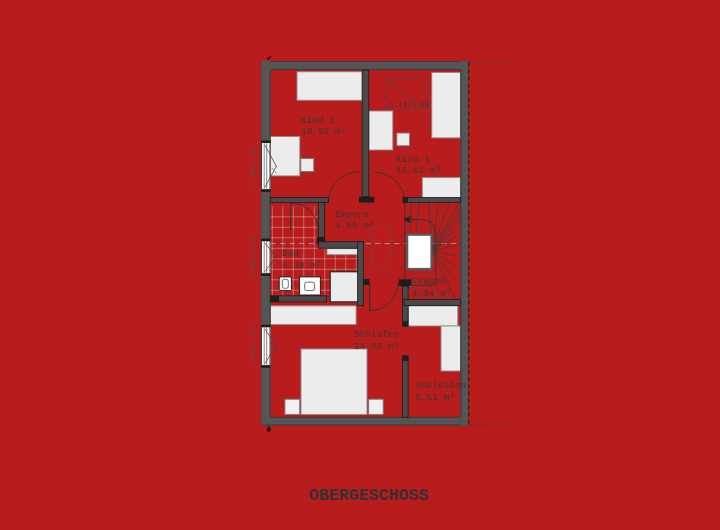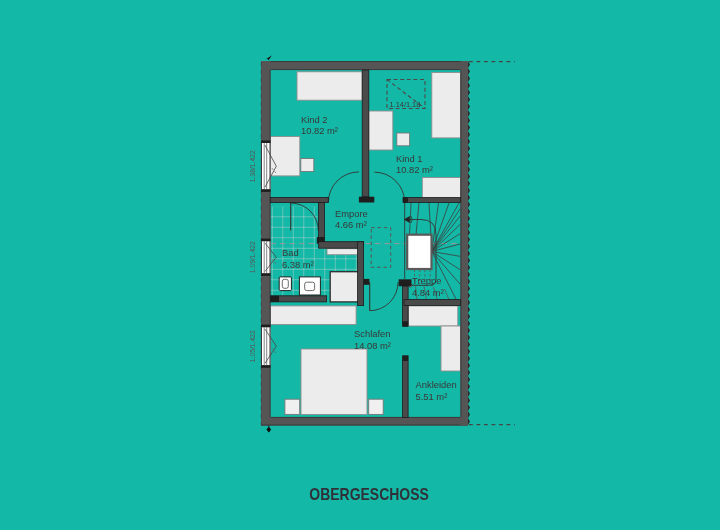--- a/index.html
+++ b/index.html
@@ -1,16 +1,16 @@
 <!DOCTYPE html>
 <html><head>
 <meta charset="utf-8">
 <style>
 html,body{margin:0;padding:0;background:#fff;width:720px;height:530px;overflow:hidden;}
-#page{position:relative;width:720px;height:530px;background:#14b8a6;font-family:Liberation Sans, sans-serif;}
+#page{position:relative;width:720px;height:530px;background:#b91c1c;font-family:Liberation Mono, monospace;}
 svg{position:absolute;left:0;top:0;}
 </style>
 </head>
 <body>
 <div id="page">
 <svg width="720" height="530" viewBox="0 0 720 530">
 <defs>
 <pattern id="tiles" width="10.5" height="10.5" patternUnits="userSpaceOnUse" x="271.8" y="258.3">
 <path d="M10.5,0 L0,0 L0,10.5" fill="none" stroke="#d6d6d6" stroke-width="0.8"></path>
 </pattern>

